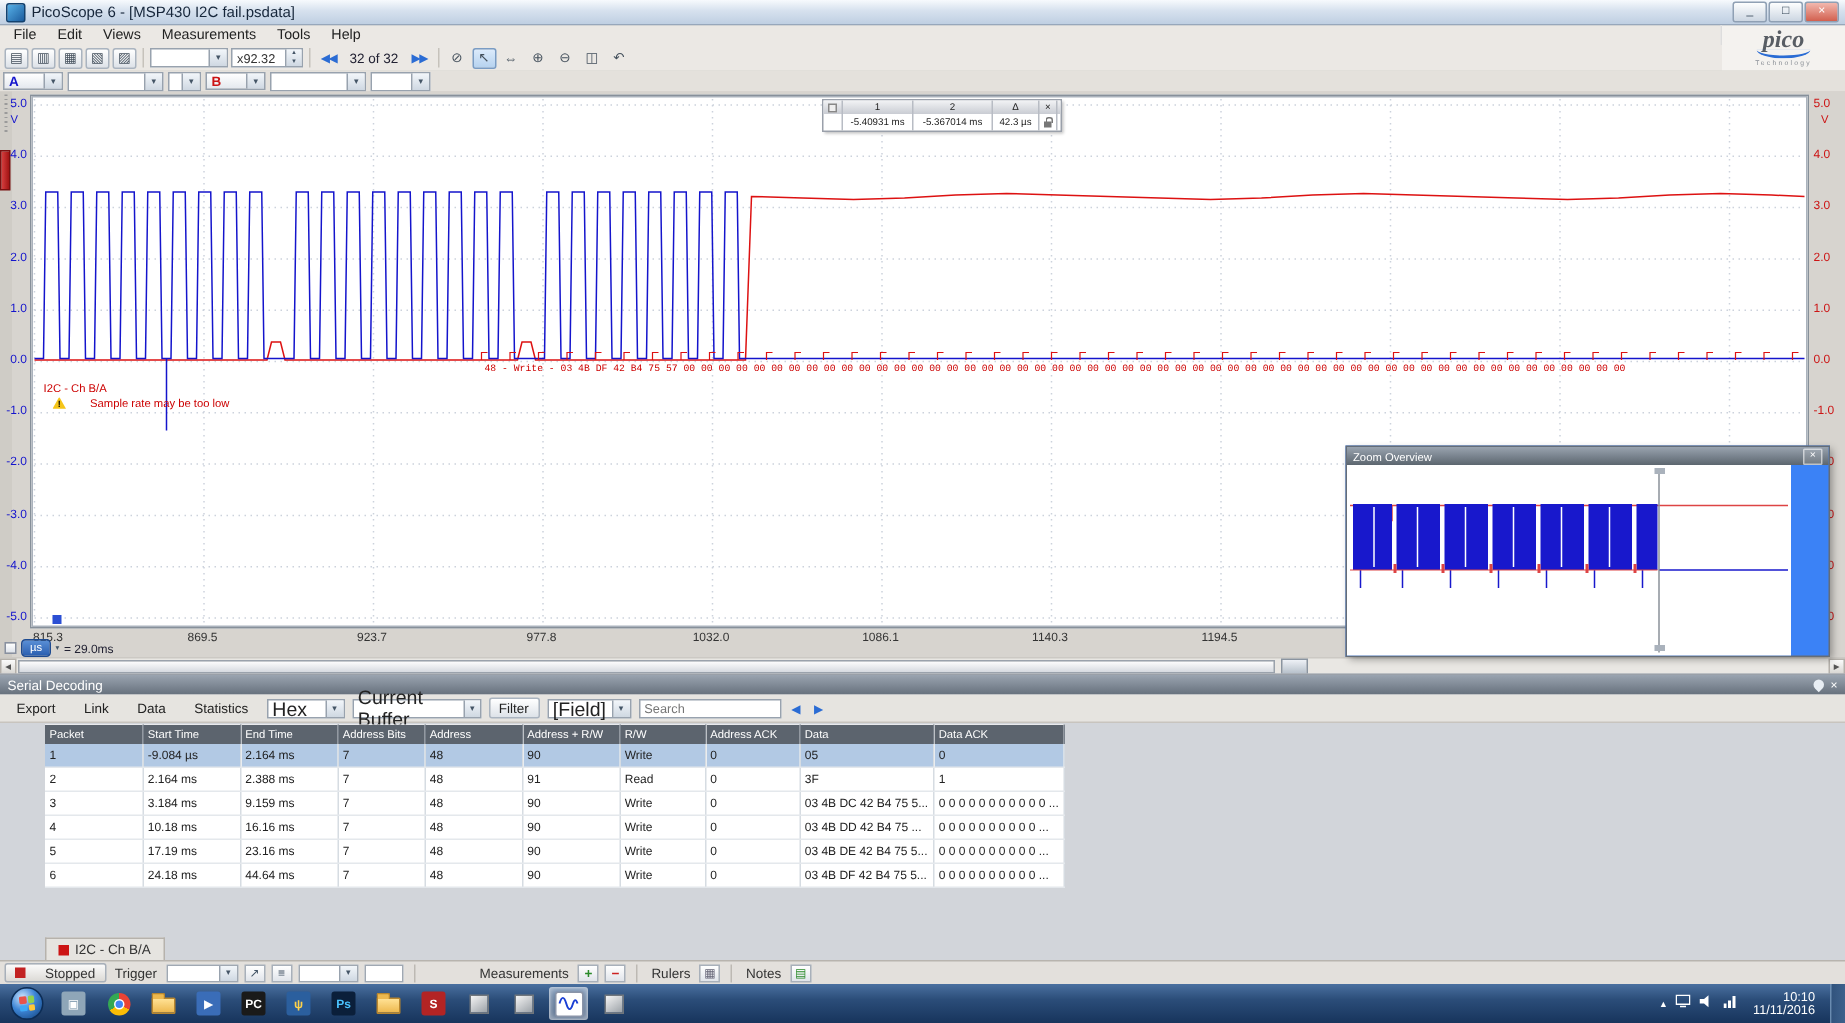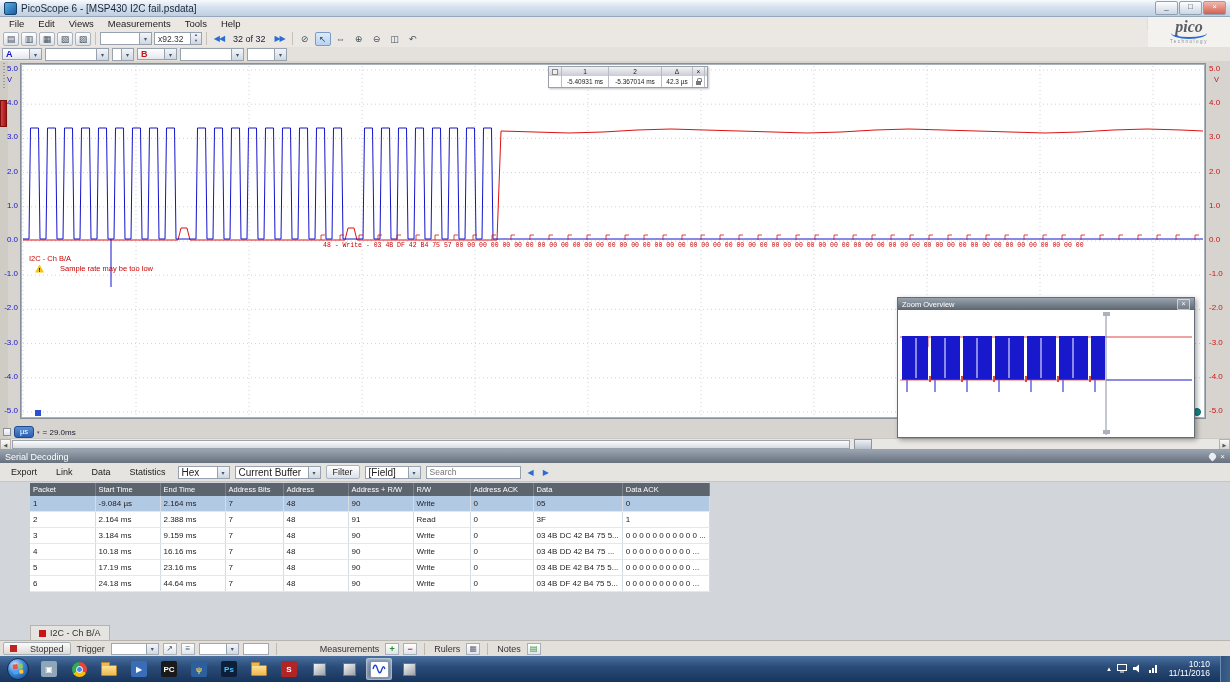--- a/index.html
+++ b/index.html
@@ -104,41 +104,41 @@
   .hs-btn{width:11px;height:11px;background:linear-gradient(#fbfbfb,#d8d6d2);border:1px solid #b4b0aa;
     box-sizing:border-box;font-size:5px;display:flex;align-items:center;justify-content:center;color:#555;}
   .hs-btn.left::after{content:"◀";} .hs-btn.right::after{content:"▶";}
   .hs-track{flex:1;position:relative;}
   .hs-thumb{position:absolute;left:1px;top:1px;width:838px;height:9px;
     background:linear-gradient(#fdfdfd,#d6dae0);border:1px solid #9aa2ac;box-sizing:border-box;}
   .hs-grip{position:absolute;left:843px;top:0;width:18px;height:11px;
     background:linear-gradient(#eef1f6,#b6c0ca);border:1px solid #8a94a0;box-sizing:border-box;}
 
   
-  .zoomov{position:absolute;left:897px;top:236px;width:298px;height:141px;border:1px solid #646d78;
+  .zoomov{position:absolute;left:897px;top:236px;width:323px;height:141px;border:1px solid #646d78;
     background:#3b82f6;box-shadow:2px 2px 5px rgba(0,0,0,.35);box-sizing:border-box;}
   .zo-title{height:12px;background:linear-gradient(#99a3af,#5c666f);display:flex;align-items:center;
     padding:0 4px;color:#fff;font-size:7.5px;}
   .zo-close{margin-left:auto;width:11px;height:9px;font-size:7px;line-height:8px;text-align:center;
     color:#fff;border:1px solid rgba(255,255,255,.55);border-radius:1px;background:rgba(255,255,255,.12);}
   .zo-body{position:relative;width:296px;height:127px;background:#fff;}
 
   
   .serial{position:absolute;top:449px;left:0;right:0;height:191px;background:#d2d5da;border-top:1px solid #9aa0a8;}
   .serial-header{height:13px;background:linear-gradient(#9aa4b0,#67717d);display:flex;align-items:center;
     color:#fff;font-size:9px;padding:0 5px;}
   .sh-icons{margin-left:auto;display:flex;gap:4px;align-items:center;}
   .pin-ico{width:7px;height:7px;border-radius:50% 50% 50% 0;background:#e8eef4;transform:rotate(-45deg);}
   .sh-close{font-size:8px;color:#fff;}
   .serial-toolbar{height:18px;background:#e6e4e0;border-bottom:1px solid #c8c4be;display:flex;
     align-items:center;gap:5px;padding-left:4px;font-size:9px;color:#222;}
   .st-btn{padding:1px 6px;border:1px solid transparent;border-radius:2px;}
   .st-btn.framed{border-color:#aab4c0;background:linear-gradient(#fff,#dde2e8);}
   .st-combo{height:13px;border:1px solid #98a2ae;background:#fff;display:flex;align-items:center;
-    padding-left:3px;font-size:10px;box-sizing:border-box;}
+    padding-left:3px;font-size:13px;box-sizing:border-box;}
   .st-search{height:13px;width:95px;border:1px solid #98a2ae;background:#fff;font-size:8.5px;
     padding:0 0 0 3px;box-sizing:border-box;color:#555;font-family:inherit;}
   .st-nav{font-size:8px;color:#2b6cd4;padding:0 2px;}
   #serial-table{position:absolute;left:30px;top:33px;border-collapse:collapse;background:#fff;
     font-size:8px;color:#222;table-layout:fixed;}
   #serial-table th{background:#5c646e;color:#fff;font-weight:normal;text-align:left;height:13px;
     padding:0 3px;border-right:1px solid #7a828c;font-size:7.5px;overflow:hidden;white-space:nowrap;}
   #serial-table td{height:15px;padding:0 3px;border-right:1px solid #d6dce2;border-bottom:1px solid #e4e8ec;
     white-space:nowrap;overflow:hidden;}
   #serial-table tr.selected td{background:#b2c9e4;}
@@ -374,20 +374,31 @@
         <div class="ytick" style="top: 36.2px;">4.0</div>
         <div class="ytick" style="top: 70.4px;">3.0</div>
         <div class="ytick" style="top: 104.6px;">2.0</div>
         <div class="ytick" style="top: 138.8px;">1.0</div>
         <div class="ytick" style="top: 173px;">0.0</div>
         <div class="ytick" style="top: 207.2px;">-1.0</div>
         <div class="ytick" style="top: 241.4px;">-2.0</div>
         <div class="ytick" style="top: 275.6px;">-3.0</div>
         <div class="ytick" style="top: 309.8px;">-4.0</div>
         <div class="ytick" style="top: 344px;">-5.0</div>
+      </div>
+    <div class="xaxis" id="xaxis">
+        <span class="xtick" style="left: 22px;">815.3</span>
+        <span class="xtick" style="left: 135px; transform: translateX(-50%);">869.5</span>
+        <span class="xtick" style="left: 248px; transform: translateX(-50%);">923.7</span>
+        <span class="xtick" style="left: 361px; transform: translateX(-50%);">977.8</span>
+        <span class="xtick" style="left: 474px; transform: translateX(-50%);">1032.0</span>
+        <span class="xtick" style="left: 587px; transform: translateX(-50%);">1086.1</span>
+        <span class="xtick" style="left: 700px; transform: translateX(-50%);">1140.3</span>
+        <span class="xtick" style="left: 813px; transform: translateX(-50%);">1194.5</span>
+        <span class="xtick" style="left: 1196px;">356.9</span>
       </div>
 
     <div class="info-row">
       <span class="mini-ico"></span>
       <span class="unit-chip">µs</span>
       <span class="dd-mini">▾</span>
       <span>= 29.0ms</span>
     </div>
 
     <div class="hscroll">

